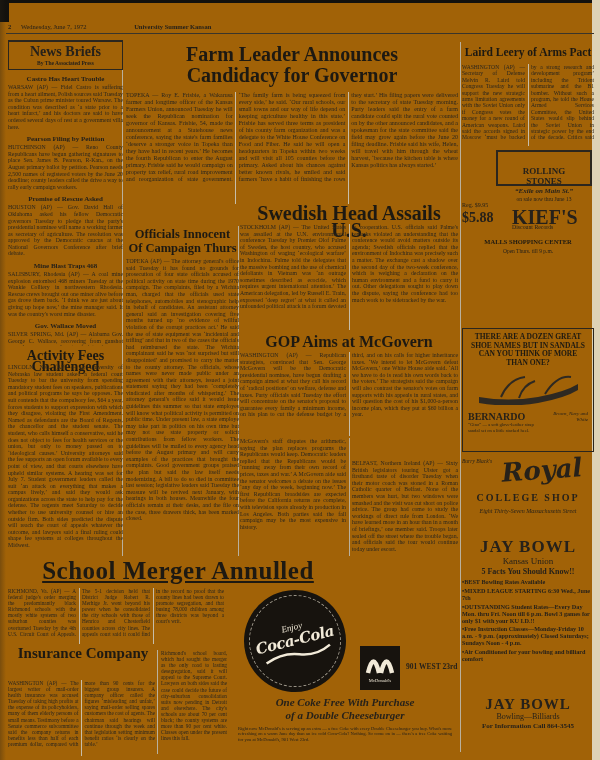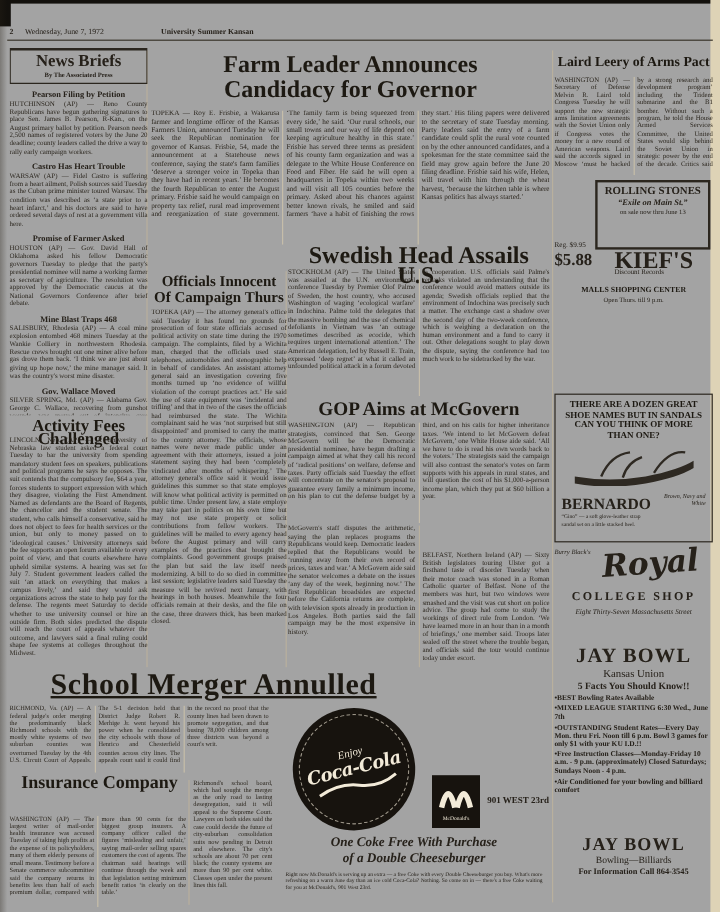--- a/index.html
+++ b/index.html
@@ -1,16 +1,16 @@
 <!DOCTYPE html>
 <html><head>
 <meta charset="utf-8">
 <style>
   html,body{margin:0;padding:0;background:#7d786c;}
-  #page{position:relative;width:600px;height:760px;background:#a3a3a3;overflow:hidden;
+  #page{position:relative;width:600px;height:760px;background:#a16207;overflow:hidden;
         font-family:"Liberation Serif","DejaVu Serif",serif;color:#26211a;}
   #page *{box-sizing:border-box;}
   .abs{position:absolute;}
   .just{text-align:justify;}
   .clip{overflow:hidden;}
   .body-sm{font-size:5.8px;line-height:6.6px;color:#2b261e;}
   .body-xs{font-size:5.3px;line-height:6.1px;color:#2b261e;}
   .cols2{column-count:2;column-gap:6px;column-rule:1px solid #c6bda9;}
   .cols3{column-count:3;column-gap:6px;column-rule:1px solid #c6bda9;}
   .hl{font-weight:bold;text-align:center;color:#1d1912;}
@@ -45,29 +45,29 @@
   <div class="vrule" style="left:349px;top:438px;height:118px;"></div>
   <div class="vrule" style="left:460px;top:42px;height:710px;"></div>
   <div class="vrule" style="left:157px;top:650px;height:104px;"></div>
 
   <div class="abs clip" style="left:8px;top:40px;width:115px;height:306px;">
     <div class="nb-titlebox">
       <div class="nb-title">News Briefs</div>
       <div class="nb-byline">By The Associated Press</div>
     </div>
     <div>
+      <div class="nb-head">Castro Has Heart Trouble</div>
+      <div class="body-sm just">WARSAW (AP) — Fidel Castro is suffering from a heart ailment, Polish sources said Tuesday as the Cuban prime minister toured Warsaw. The condition was described as ‘a state prior to a heart infarct,’ and his doctors are said to have ordered several days of rest at a government villa here.</div>
+    </div>
+    <div>
       <div class="nb-head">Pearson Filing by Petition</div>
       <div class="body-sm just">HUTCHINSON (AP) — Reno County Republicans have begun gathering signatures to place Sen. James B. Pearson, R-Kan., on the August primary ballot by petition. Pearson needs 2,500 names of registered voters by the June 20 deadline; county leaders called the drive a way to rally early campaign workers.</div>
     </div>
     <div>
-      <div class="nb-head">Castro Has Heart Trouble</div>
-      <div class="body-sm just">WARSAW (AP) — Fidel Castro is suffering from a heart ailment, Polish sources said Tuesday as the Cuban prime minister toured Warsaw. The condition was described as ‘a state prior to a heart infarct,’ and his doctors are said to have ordered several days of rest at a government villa here.</div>
-    </div>
-    <div>
-      <div class="nb-head">Promise of Farmer Asked</div>
+      <div class="nb-head">Promise of Rescue Asked</div>
       <div class="body-sm just">HOUSTON (AP) — Gov. David Hall of Oklahoma asked his fellow Democratic governors Tuesday to pledge that the party's presidential nominee will name a working farmer as secretary of agriculture. The resolution was approved by the Democratic caucus at the National Governors Conference after brief debate.</div>
     </div>
     <div>
       <div class="nb-head">Mine Blast Traps 468</div>
       <div class="body-sm just">SALISBURY, Rhodesia (AP) — A coal mine explosion entombed 468 miners Tuesday at the Wankie Colliery in northwestern Rhodesia. Rescue crews brought out one miner alive before gas drove them back. ‘I think we are just about giving up hope now,’ the mine manager said. It was the country's worst mine disaster.</div>
     </div>
     <div>
       <div class="nb-head">Gov. Wallace Moved</div>
       <div class="body-sm just">SILVER SPRING, Md. (AP) — Alabama Gov. George C. Wallace, recovering from gunshot wounds, was moved out of intensive care Tuesday at Holy Cross Hospital. Doctors reported him cheerful and said therapy on his legs begins this week.</div>
     </div>
@@ -79,21 +79,21 @@
   <div class="abs" style="left:126px;top:44px;width:332px;">
     <div class="hl" style="font-size:20px;line-height:21px;">Farm Leader Announces</div>
     <div class="hl" style="font-size:20px;line-height:21px;">Candidacy for Governor</div>
   </div>
   <div class="abs clip cols3 just" style="left:126px;top:92px;width:332px;height:112px;font-size:6px;line-height:7px;color:#2b261e;">TOPEKA — Roy E. Frisbie, a Wakarusa farmer and longtime officer of the Kansas Farmers Union, announced Tuesday he will seek the Republican nomination for governor of Kansas. Frisbie, 54, made the announcement at a Statehouse news conference, saying the state's farm families ‘deserve a stronger voice in Topeka than they have had in recent years.’ He becomes the fourth Republican to enter the August primary. Frisbie said he would campaign on property tax relief, rural road improvement and reorganization of state government. ‘The family farm is being squeezed from every side,’ he said. ‘Our rural schools, our small towns and our way of life depend on keeping agriculture healthy in this state.’ Frisbie has served three terms as president of his county farm organization and was a delegate to the White House Conference on Food and Fiber. He said he will open a headquarters in Topeka within two weeks and will visit all 105 counties before the primary. Asked about his chances against better known rivals, he smiled and said farmers ‘have a habit of finishing the rows they start.’ His filing papers were delivered to the secretary of state Tuesday morning. Party leaders said the entry of a farm candidate could split the rural vote counted on by the other announced candidates, and a spokesman for the state committee said the field may grow again before the June 20 filing deadline. Frisbie said his wife, Helen, will travel with him through the wheat harvest, ‘because the kitchen table is where Kansas politics has always started.’</div>
 
   <div class="abs hl" style="left:462px;top:46px;width:132px;font-size:11.5px;line-height:13px;white-space:nowrap;">Laird Leery of Arms Pact</div>
   <div class="abs clip cols2 body-sm just" style="left:462px;top:64px;width:132px;height:82px;font-size:5.6px;line-height:6.4px;">WASHINGTON (AP) — Secretary of Defense Melvin R. Laird told Congress Tuesday he will support the new strategic arms limitation agreements with the Soviet Union only if Congress votes the money for a new round of American weapons. Laird said the accords signed in Moscow ‘must be backed by a strong research and development program’ including the Trident submarine and the B1 bomber. Without such a program, he told the House Armed Services Committee, the United States would slip behind the Soviet Union in strategic power by the end of the decade. Critics said the condition amounted to a price tag on arms control.</div>
 
   <div class="abs" style="left:462px;top:150px;width:132px;height:112px;">
-    <div class="abs adbox" style="left:34px;top:0;width:96px;height:58px;border-width:2px;text-align:center;padding:2px;">
+    <div class="abs adbox" style="left:34px;top:0;width:96px;height:36px;border-width:2px;text-align:center;padding:14px;">
       <div style="font-size:9px;line-height:10px;font-weight:bold;">ROLLING STONES</div>
       <div style="font-size:7px;line-height:8px;font-weight:bold;font-style:italic;margin-top:1px;">“Exile on Main St.”</div>
       <div style="font-size:5.5px;line-height:6px;margin-top:1px;">on sale now thru June 13</div>
     </div>
     <div class="abs" style="left:0;top:52px;font-size:6px;">Reg. $9.95</div>
     <div class="abs" style="left:0;top:60px;font-size:14px;font-weight:bold;">$5.88</div>
     <div class="abs" style="left:50px;top:56px;font-size:20px;font-weight:bold;">KIEF'S</div>
     <div class="abs" style="left:50px;top:74px;font-size:5.8px;">Discount Records</div>
     <div class="abs hl" style="left:0;top:88px;width:132px;font-size:6.5px;">MALLS SHOPPING CENTER</div>
     <div class="abs" style="left:0;top:98px;width:132px;text-align:center;font-size:5.5px;">Open Thurs. till 9 p.m.</div>
@@ -119,21 +119,21 @@
     <div style="text-align:center;margin-top:2px;">
       <svg width="110" height="36" viewBox="0 0 110 36">
         <path d="M6 28 Q35 33 65 28 Q92 23 105 15 L105 21 Q92 29 65 34 Q35 39 6 34 Z" fill="#2e2922"></path>
         <path d="M28 28 Q36 10 52 8" stroke="#2e2922" stroke-width="2" fill="none"></path>
         <path d="M46 29 Q50 16 62 12" stroke="#2e2922" stroke-width="2" fill="none"></path>
         <path d="M72 25 Q84 6 98 8" stroke="#2e2922" stroke-width="2" fill="none"></path>
       </svg>
     </div>
     <div style="display:flex;justify-content:space-between;align-items:flex-start;margin-top:2px;">
       <div style="width:72px;">
-        <div style="font-size:13px;font-weight:bold;">BERNARDO</div>
+        <div style="font-size:10px;font-weight:bold;">BERNARDO</div>
         <div style="font-size:4.6px;line-height:5.3px;">“Gino” — a soft glove-leather strap sandal set on a little stacked heel.</div>
       </div>
       <div style="width:44px;font-size:5px;line-height:5.8px;font-style:italic;text-align:right;">Brown, Navy and White</div>
     </div>
   </div>
 
   <div class="abs" style="left:462px;top:456px;width:132px;height:78px;">
     <div class="abs" style="left:0;top:2px;width:34px;font-size:5.5px;line-height:6.2px;font-style:italic;">Burry Black's</div>
     <div class="abs" style="left:30px;top:0;width:100px;text-align:center;font-family:'DejaVu Serif',serif;font-style:italic;font-weight:bold;font-size:26px;line-height:28px;transform:rotate(-4deg);">Royal</div>
     <div class="abs" style="left:0;top:36px;width:132px;text-align:center;font-size:10px;font-weight:bold;letter-spacing:2px;">COLLEGE SHOP</div>

